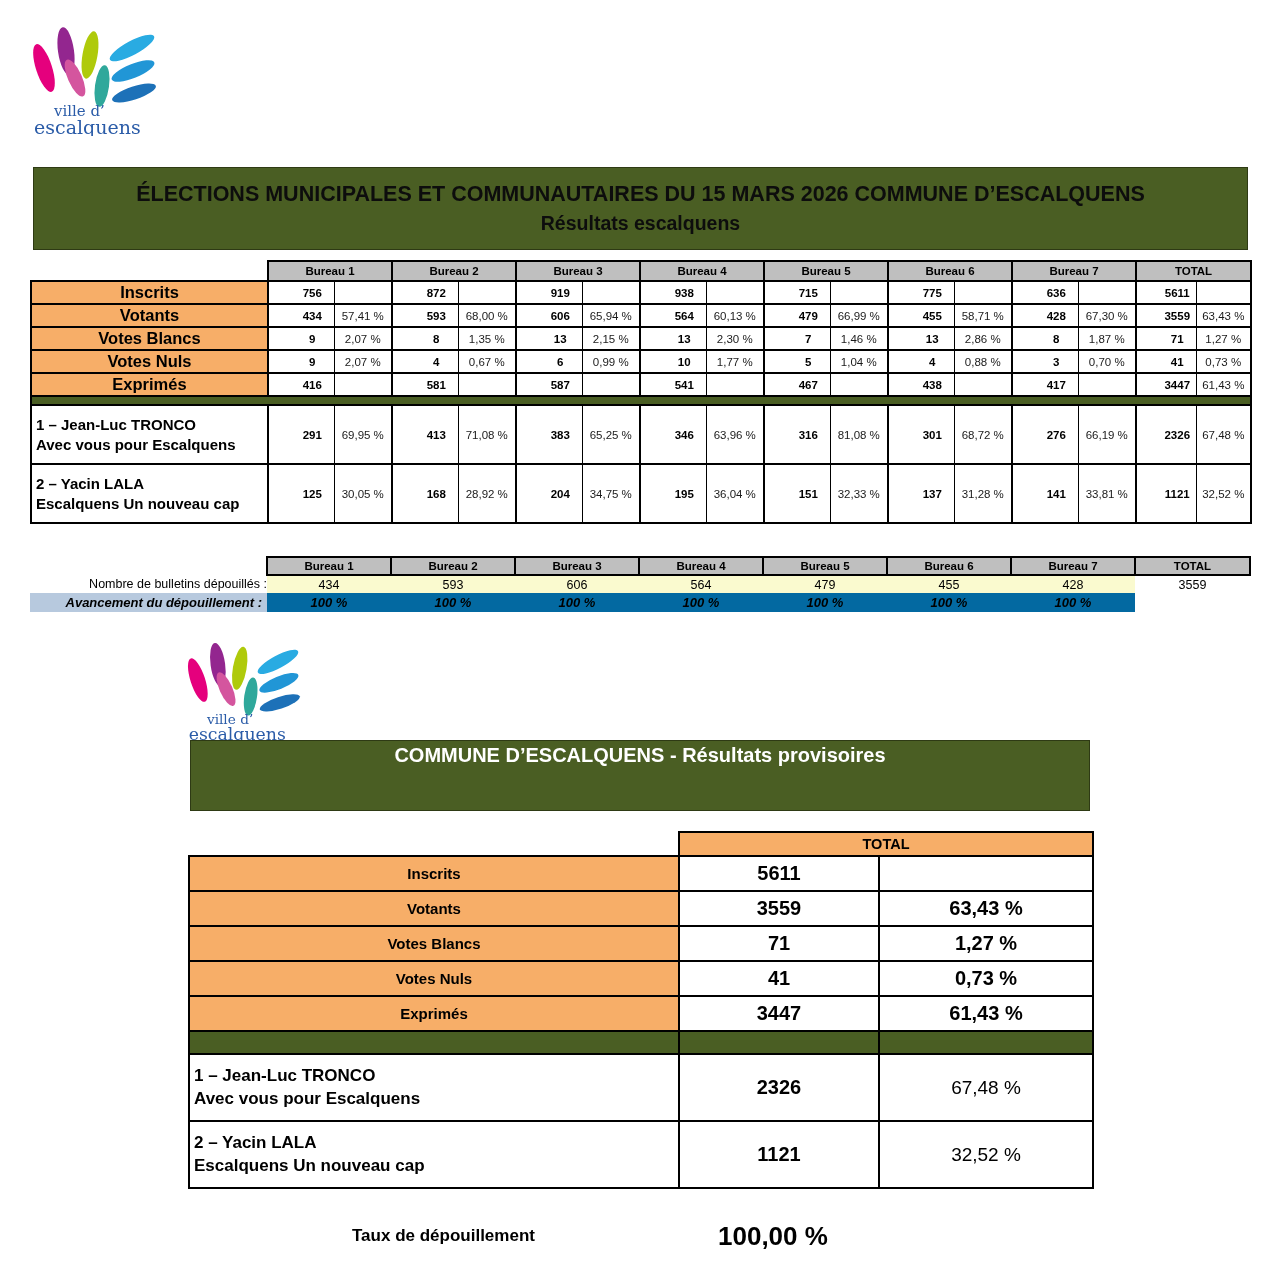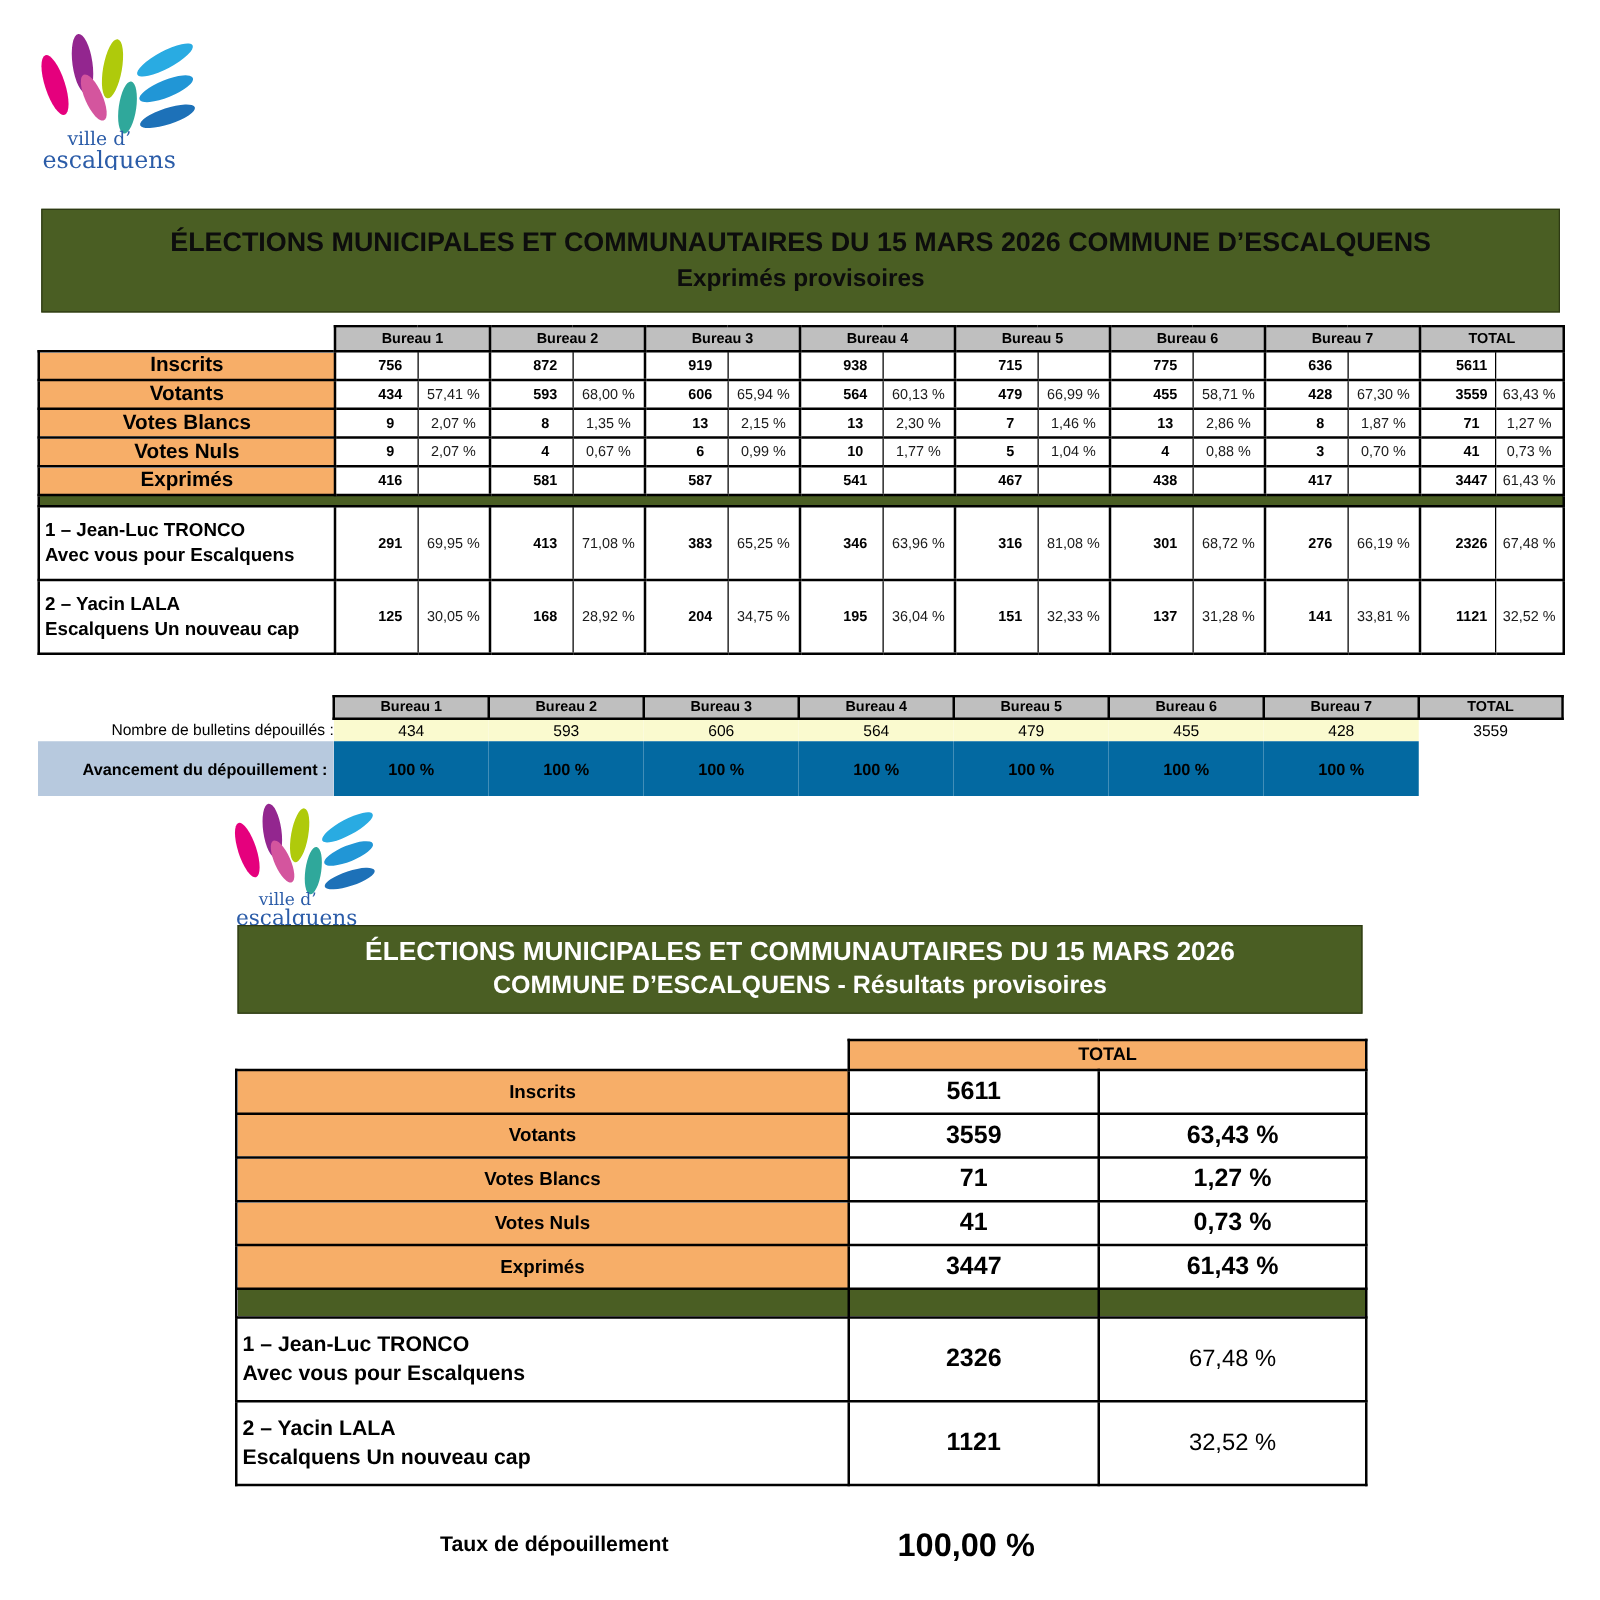--- a/index.html
+++ b/index.html
@@ -37,21 +37,21 @@
   #t1 .cname { text-align:left; font-weight:bold; font-size:15px; padding-left:4px; line-height:1.3; border-width:2px; background:#fff; }
 
   
   #t2 { position:absolute; left:30px; top:556px; width:1220px; }
   #t2 td { border:none; text-align:center; }
   #t2 .hdr { background:#BFBFBF; border:2px solid #000; font-weight:bold; font-size:11.5px; height:18px; }
   #t2 tr.bul { height:18px; }
   #t2 .ylab { text-align:right; font-size:12.5px; padding-right:0; }
   #t2 .ycell { background:#FAFACF; font-size:12.5px; }
   #t2 .tcell { font-size:12.5px; }
-  #t2 tr.av { height:44px; }
+  #t2 tr.av { height:19px;font-style:italic; }
   #t2 .blab { background:#B7C9DE; font-weight:bold; font-size:13px; text-align:right; padding-right:5px; }
   #t2 .gcell { background:#0369a1; font-weight:bold; font-size:13px; }
 
   
   #t3 { position:absolute; left:188px; top:831px; width:904px; }
   #t3 td { border:2px solid #000; text-align:center; }
   #t3 .blank { border:none; }
   #t3 .thdr { background:#F7AE68; font-weight:bold; font-size:14.5px; height:24px; }
   #t3 tr.srow { height:35px; }
   #t3 .slbl { background:#F7AE68; font-weight:bold; font-size:15px; }
@@ -85,21 +85,21 @@
     <ellipse cx="104" cy="24" rx="7" ry="25" fill="#29ABE2" transform="rotate(62 104 24)"></ellipse>
     <ellipse cx="105" cy="47" rx="7" ry="23" fill="#2196D6" transform="rotate(68 105 47)"></ellipse>
     <ellipse cx="106" cy="69" rx="6.5" ry="23" fill="#1D71B8" transform="rotate(72 106 69)"></ellipse>
     <text class="logo-text" x="26" y="92" font-size="15" fill="#2B5CA8">ville d’</text>
     <text class="logo-text" x="6" y="110" font-size="19" fill="#2B5CA8">escalquens</text>
   </svg>
 </div>
 
 <div id="banner1" class="banner">
   <div class="l1">ÉLECTIONS MUNICIPALES ET COMMUNAUTAIRES DU 15 MARS 2026 COMMUNE D’ESCALQUENS</div>
-  <div class="l2">Exprimés provisoires</div>
+  <div class="l2">Résultats escalquens</div>
 </div>
 
 <table id="t1">
   <colgroup>
     <col style="width:237px">
     <col style="width:66px">
         <col style="width:58px">
         <col style="width:66px">
         <col style="width:58px">
     <col style="width:66px">
@@ -338,21 +338,20 @@
     <ellipse cx="74" cy="62" rx="7" ry="21" fill="#2FA89B" transform="rotate(8 74 62)"></ellipse>
     <ellipse cx="104" cy="24" rx="7" ry="25" fill="#29ABE2" transform="rotate(62 104 24)"></ellipse>
     <ellipse cx="105" cy="47" rx="7" ry="23" fill="#2196D6" transform="rotate(68 105 47)"></ellipse>
     <ellipse cx="106" cy="69" rx="6.5" ry="23" fill="#1D71B8" transform="rotate(72 106 69)"></ellipse>
     <text class="logo-text" x="26" y="92" font-size="15" fill="#2B5CA8">ville d’</text>
     <text class="logo-text" x="6" y="110" font-size="19" fill="#2B5CA8">escalquens</text>
   </svg>
 </div>
 
 <div id="banner2" class="banner">
-  <div class="l1">ÉLECTIONS MUNICIPALES ET COMMUNAUTAIRES DU 15 MARS 2026</div>
   <div class="l2">COMMUNE D’ESCALQUENS - Résultats provisoires</div>
 </div>
 
 <table id="t3">
   <colgroup>
         <col style="width:490px">
         <col style="width:200px">
         <col style="width:214px">
       </colgroup>
   <tbody>

